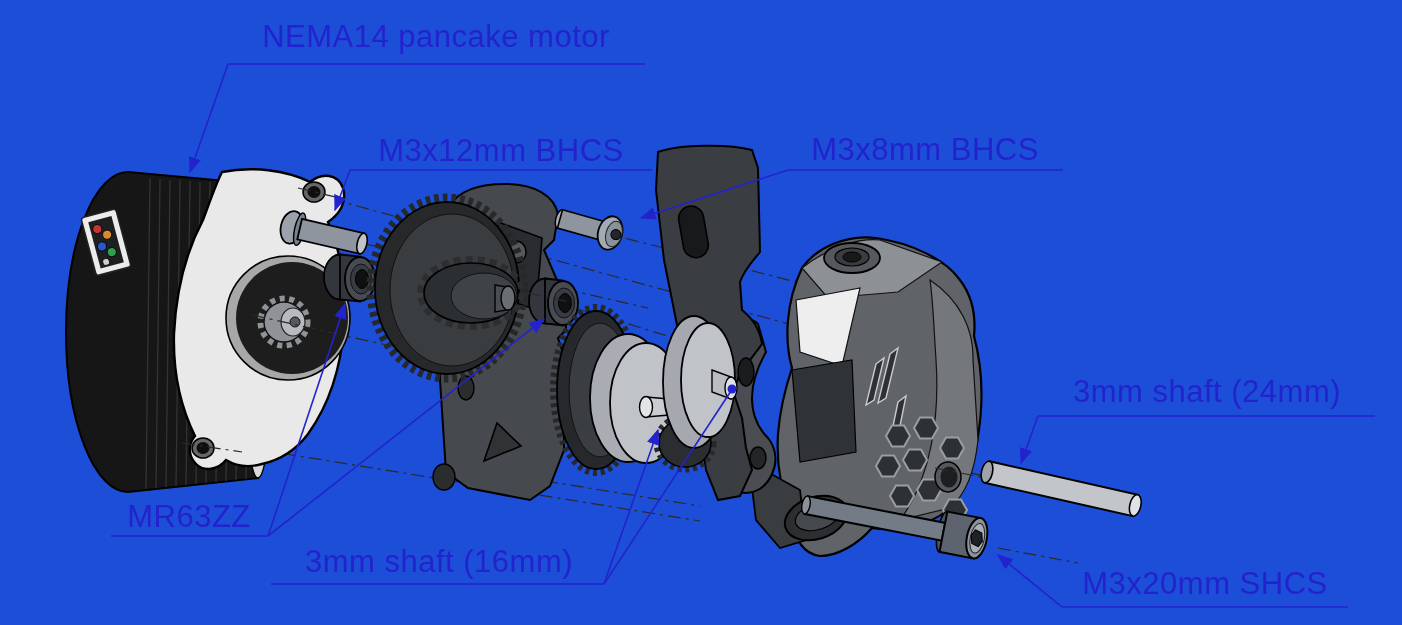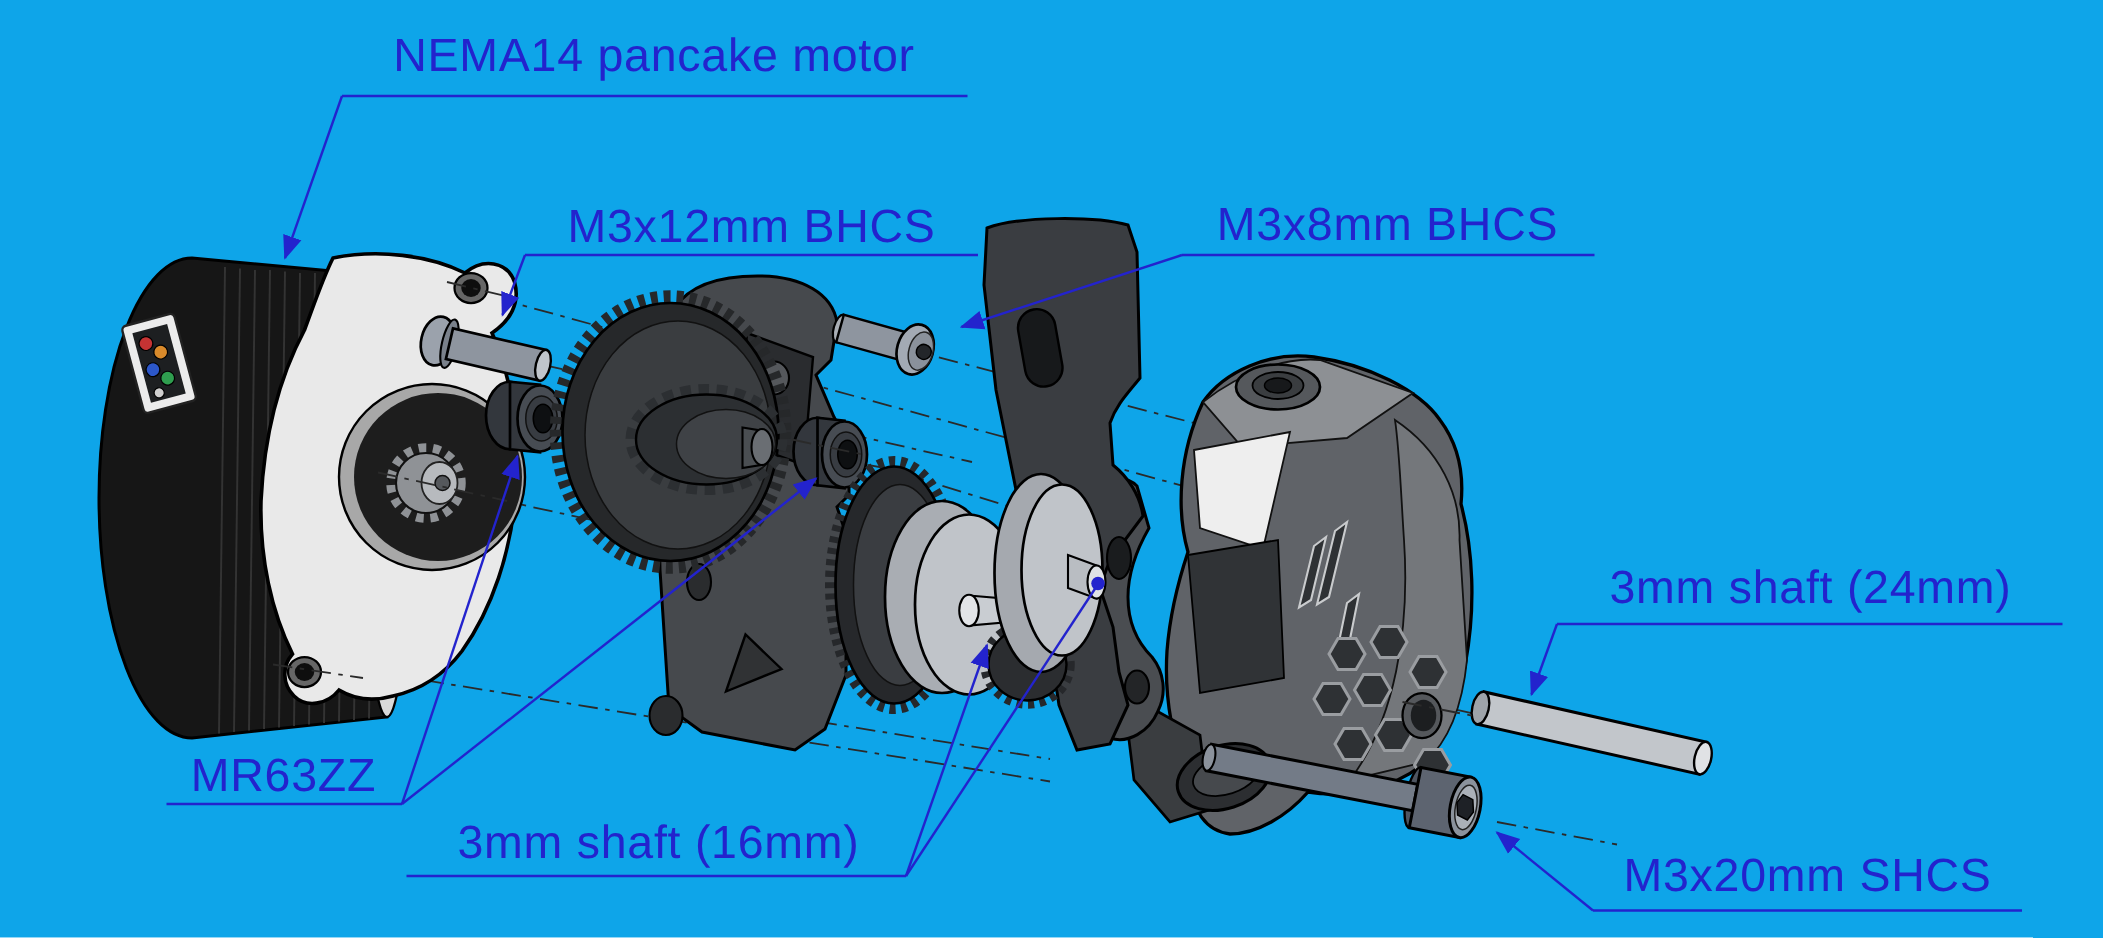--- a/index.html
+++ b/index.html
@@ -1,16 +1,16 @@
 <!DOCTYPE html>
 <html><head>
 <meta charset="utf-8">
 <style>
   html,body{margin:0;padding:0;background:#fff;}
-  #stage{position:relative;width:1402px;height:625px;background:#0ea5e9;overflow:hidden;
+  #stage{position:relative;width:1402px;height:625px;background:#1d4ed8;overflow:hidden;
          font-family:"Liberation Sans","DejaVu Sans",sans-serif;}
   svg{position:absolute;left:0;top:0;}
   text.callout{font-family:"Liberation Sans","DejaVu Sans",sans-serif;font-size:31px;
                font-weight:400;letter-spacing:.5px;}
 </style>
 </head>
 <body>
 
 <div id="stage">
 <svg width="1402" height="625" viewBox="0 0 1402 625">

